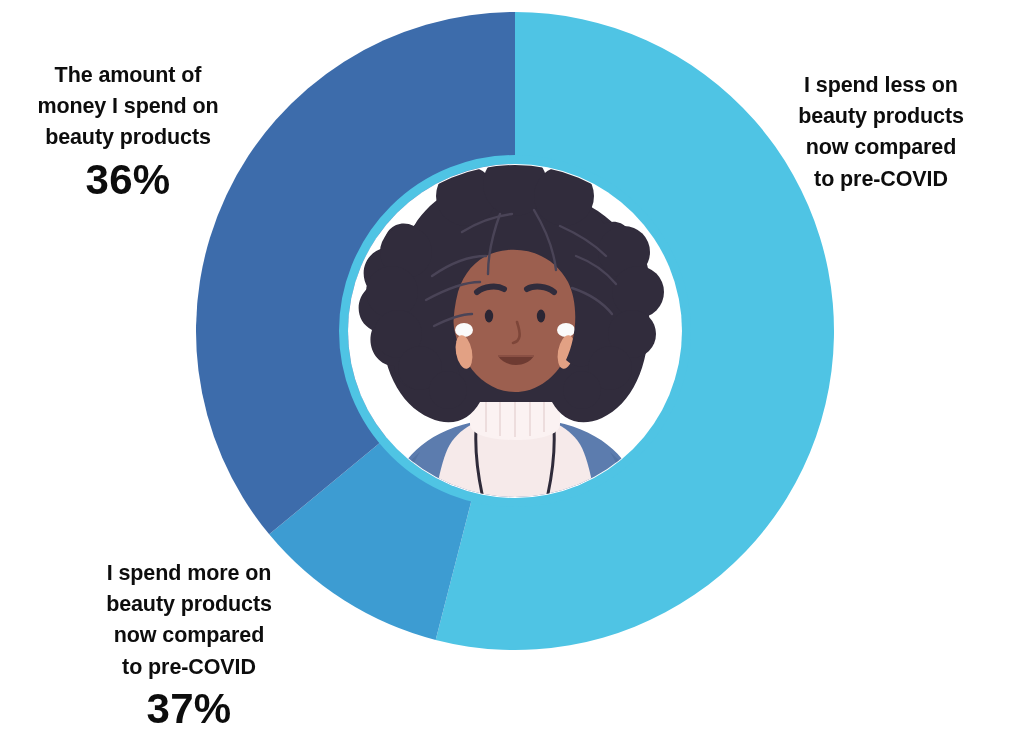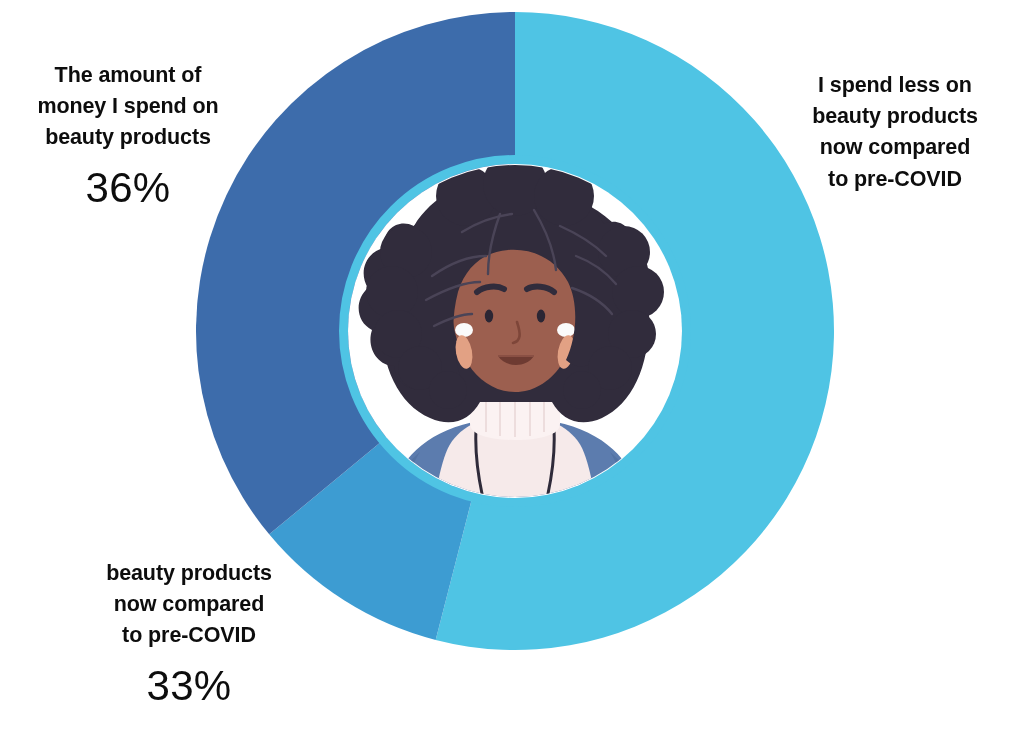--- a/index.html
+++ b/index.html
@@ -22,28 +22,28 @@
   }
   .label .lines {
     font-size:21.5px;
     line-height:1.45;
     font-weight:600;
     letter-spacing:-0.1px;
   }
   .label .lines span { display:block; white-space:nowrap; }
   .label .pct {
     font-size:42px;
-    font-weight:400;
+    font-weight:700;
     line-height:1.25;
-    margin-top:8px;
+    margin-top:0;
     letter-spacing:0.3px;
   }
 
   #label-left  { left:8px;   top:60px;  width:240px; }
-  #label-right { right:14px; top:70px;  width:230px; }
+  #label-right { right:28px; top:70px;  width:230px; }
   #label-bottom{ left:58px;  top:558px; width:262px; }
 </style>
 </head>
 <body>
 
 <div id="root">
 
   <div id="donut-wrap">
     <svg width="1024" height="743" viewBox="0 0 1024 743">
 
@@ -199,20 +199,21 @@
     <div class="lines">
       <span>I spend less on</span>
       <span>beauty products</span>
       <span>now compared</span>
       <span>to pre-COVID</span>
     </div>
   </div>
 
   <div class="label" id="label-bottom">
     <div class="lines">
+      <span>I spend more on</span>
       <span>beauty products</span>
       <span>now compared</span>
       <span>to pre-COVID</span>
     </div>
-    <div class="pct">33%</div>
+    <div class="pct">37%</div>
   </div>
 
 </div>
 
 </body></html>

